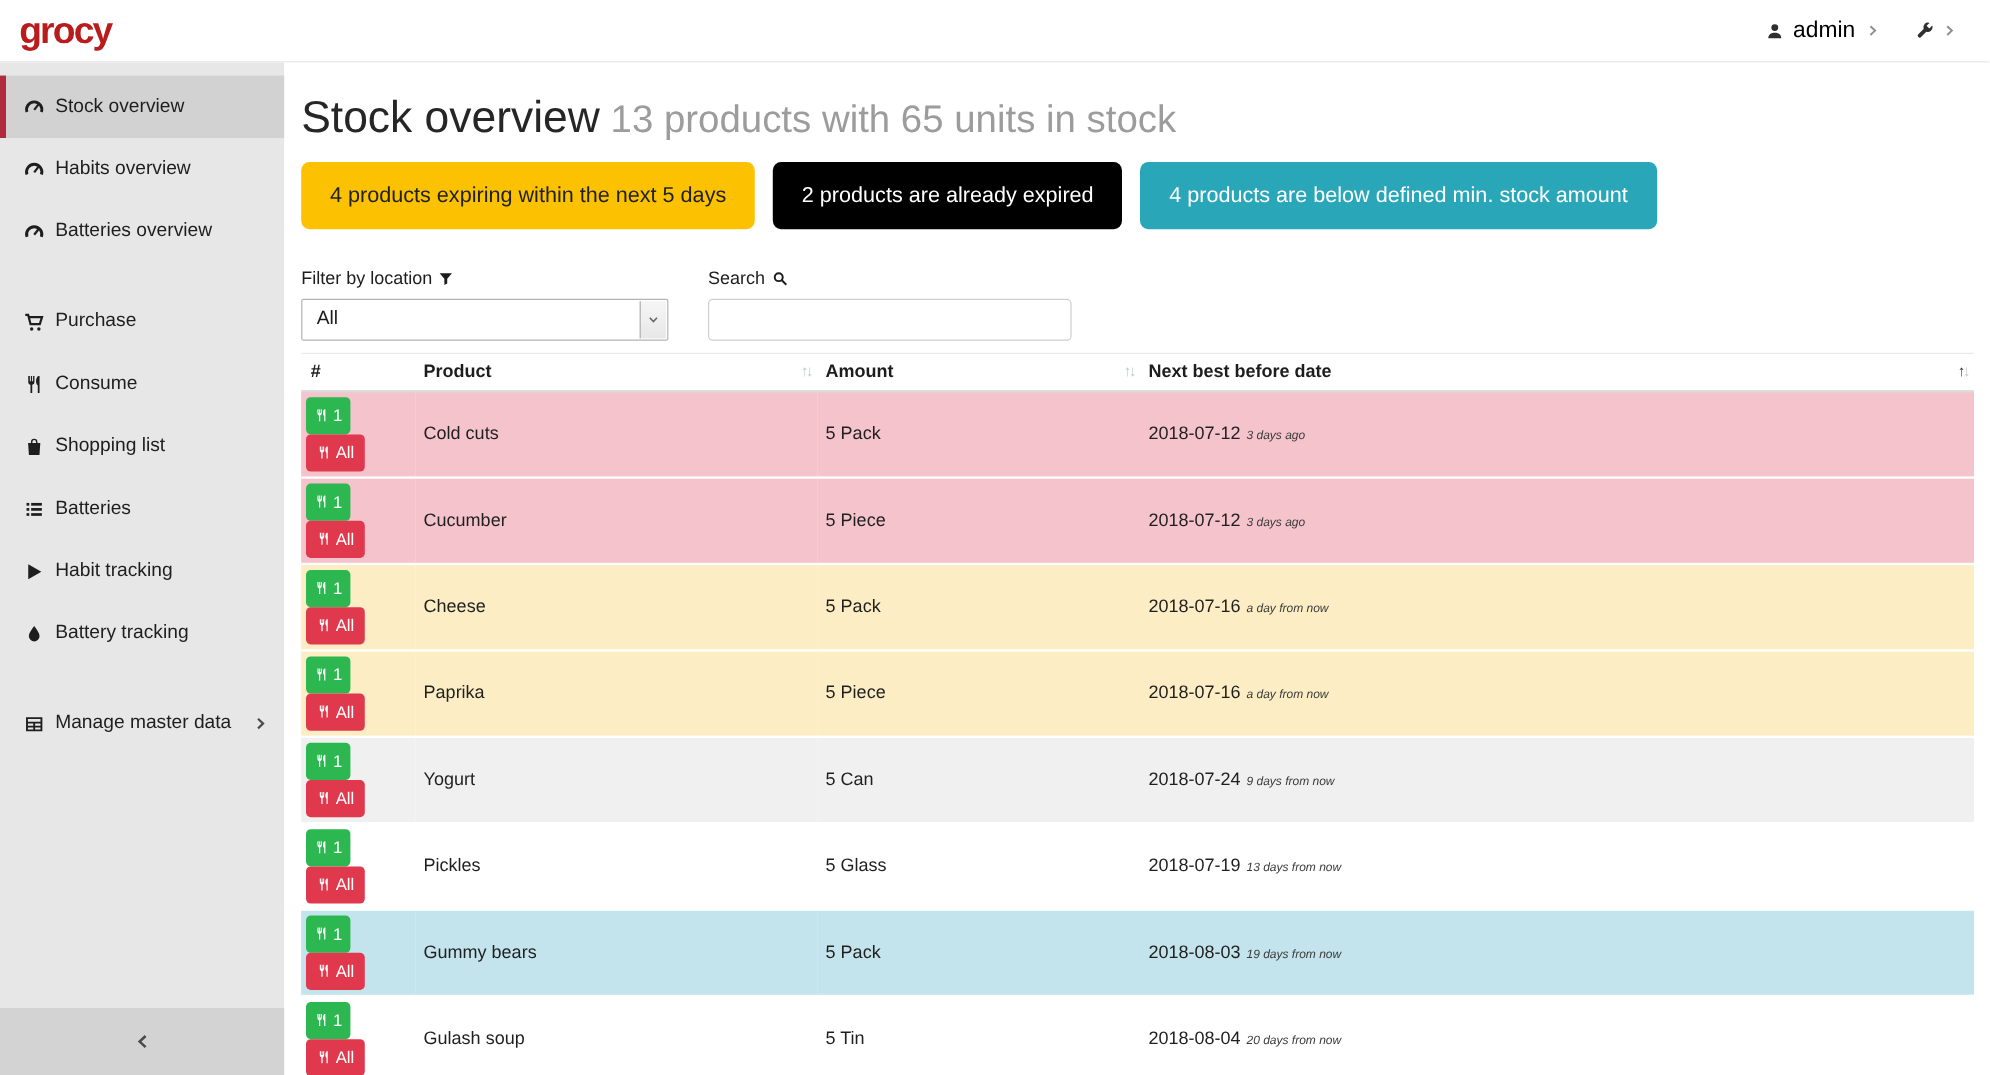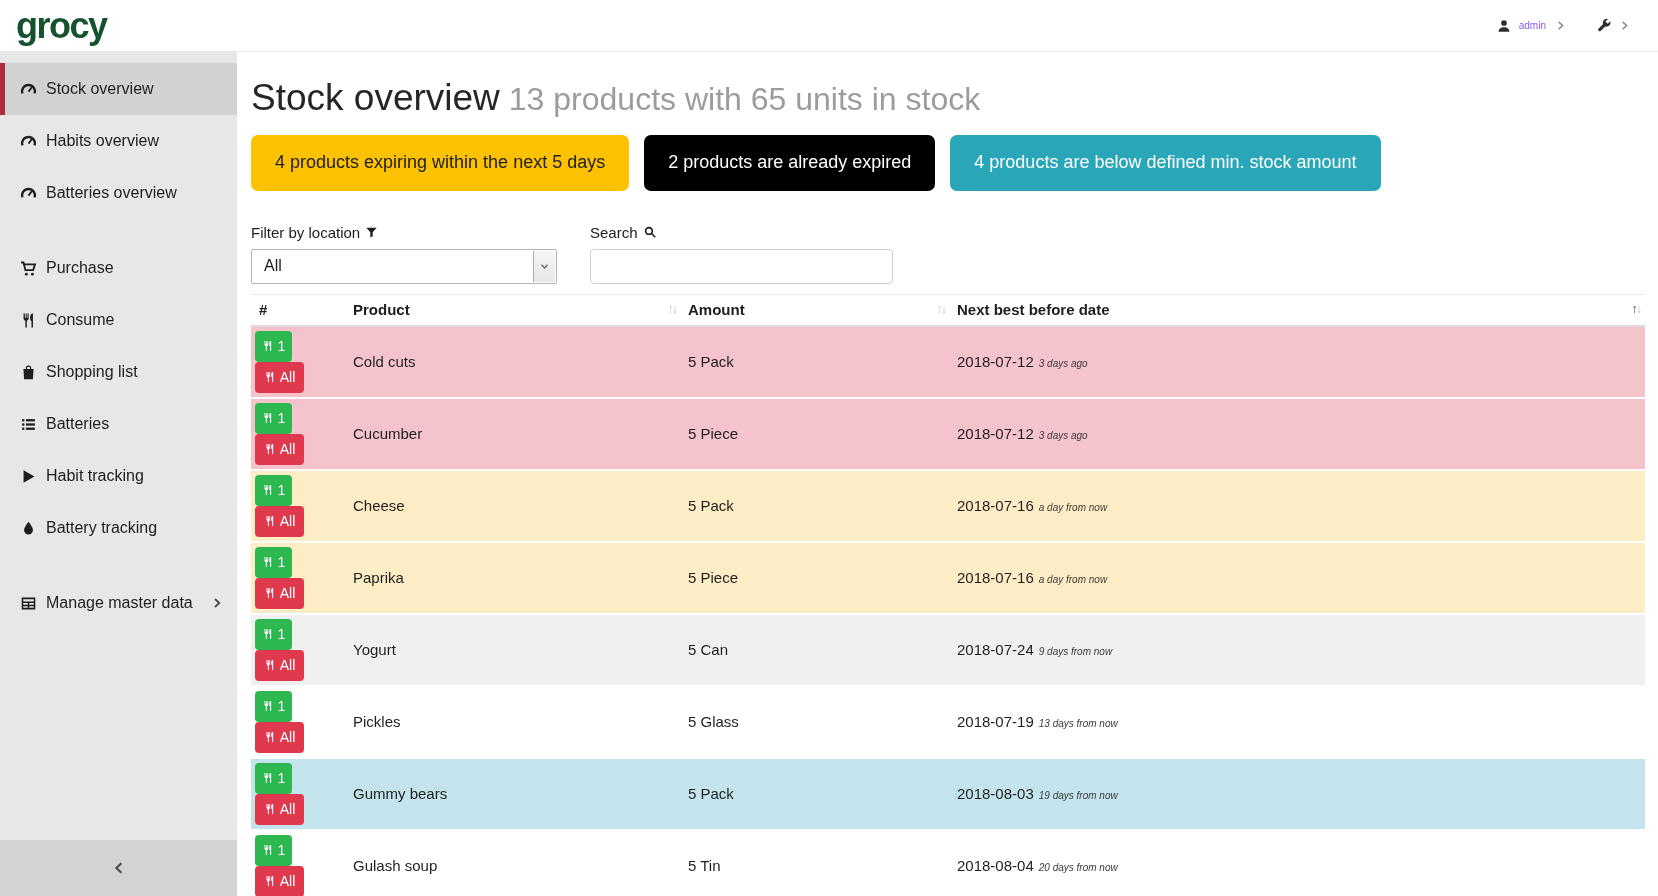--- a/index.html
+++ b/index.html
@@ -3,25 +3,25 @@
 <meta charset="utf-8">
 <style>
   * { margin:0; padding:0; box-sizing:border-box; }
   html,body { width:1658px; height:896px; }
   body { font-family:"Liberation Sans", sans-serif; background:#fff; overflow:hidden; color:#212121; }
   .app { position:relative; width:1658px; height:896px; overflow:hidden; background:#fff; }
 
   
   .navbar { position:absolute; top:0; left:0; width:100%; height:52px; background:#fff;
             border-bottom:1px solid #e7e7e7; display:flex; align-items:center; justify-content:space-between; z-index:5; }
-  .logo { margin-left:16px; font-size:36px; font-weight:800; letter-spacing:-1.5px; color:#14532d; }
+  .logo { margin-left:16px; font-size:31px; font-weight:800; letter-spacing:-1.5px; color:#b91c1c; }
   .nav-right { display:flex; align-items:center; margin-right:28px; gap:8px; }
   .nav-right .ic { width:16px; height:16px; color:#2f2f2f; }
   .nav-right .chev { width:11px; height:11px; color:#8f8f8f; }
-  .nav-user-label { font-size:10px; color:#8b5cf6; margin-right:2px; }
+  .nav-user-label { font-size:19px; color:#000000; margin-right:2px; }
   .nav-group { display:flex; align-items:center; gap:7px; cursor:pointer; }
   .nav-gap { width:14px; }
 
   
   .sidebar { position:absolute; top:52px; left:0; width:237px; height:844px; background:#e7e7e7; }
   .side-nav { padding-top:11px; }
   .side-item { height:52px; display:flex; align-items:center; padding:0 14px 0 15px; gap:9px;
                font-size:16px; color:#1e1e1e; cursor:pointer; border-left:5px solid transparent; }
   .side-item.active { background:#d2d2d2; border-left-color:#b12b3e; }
   .side-item .ic { width:17px; height:17px; flex:0 0 17px; color:#1e1e1e; }

